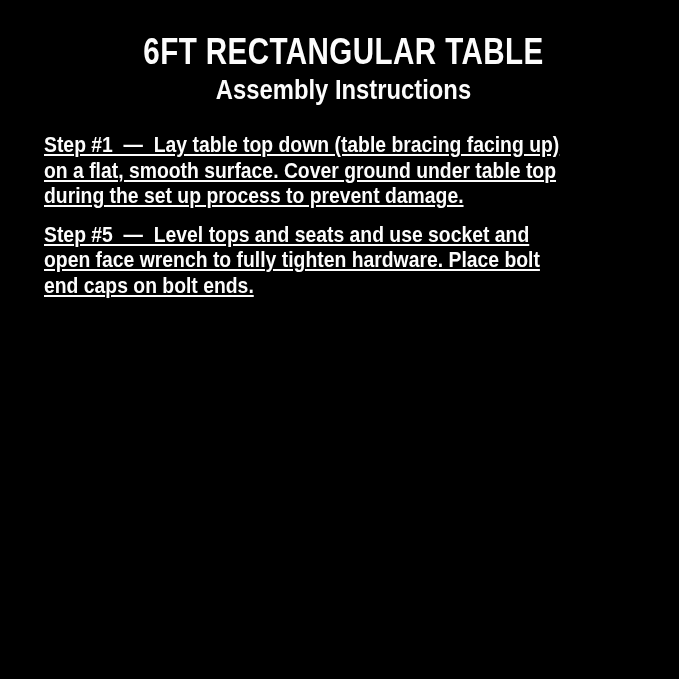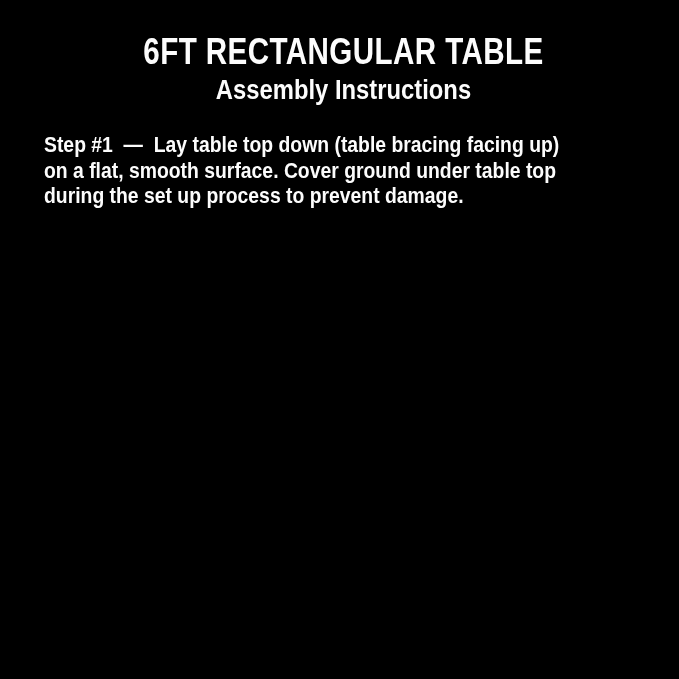--- a/index.html
+++ b/index.html
@@ -36,20 +36,21 @@
     margin: 0 0 26px 0;
     font-size: 28px;
     line-height: 33px;
     text-align: center;
     transform: scaleX(0.85);
     transform-origin: 50% 50%;
     white-space: pre;
   }
   .step {
     margin: 0 0 13px 0;
+    text-decoration: underline;
   }
   .line {
     font-size: 22px;
     line-height: 25.5px;
     white-space: pre;
     transform: scaleX(0.88);
     transform-origin: 0 50%;
   }
 </style>
 </head>
@@ -62,14 +63,19 @@
 
   <div class="step">
     <div class="line">Step #1  —  Lay table top down (table bracing facing up)</div>
     <div class="line">on a flat, smooth surface. Cover ground under table top</div>
     <div class="line">during the set up process to prevent damage.</div>
   </div>
 
 
 
 
+  <div class="step">
+    <div class="line">Step #5  —  Level tops and seats and use socket and</div>
+    <div class="line">open face wrench to fully tighten hardware. Place bolt</div>
+    <div class="line">end caps on bolt ends.</div>
+  </div>
 
 </div>
 
 </body></html>

